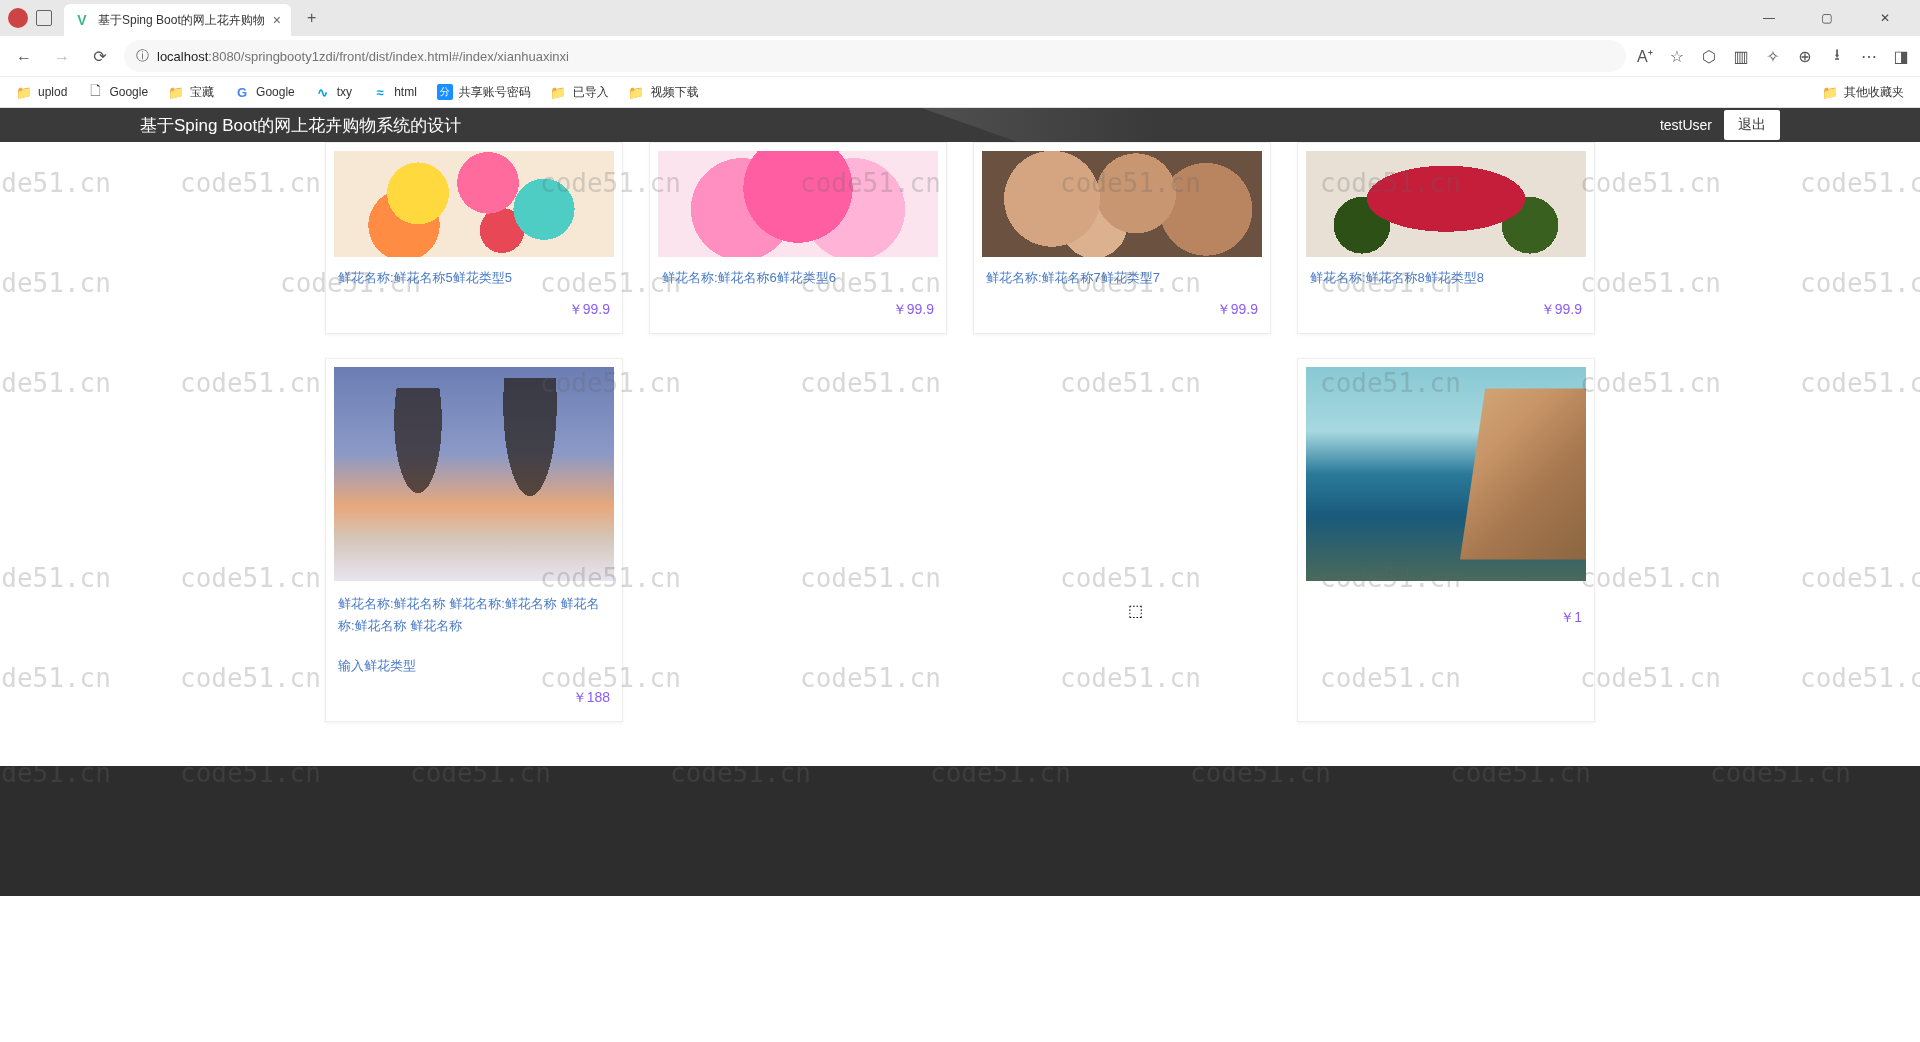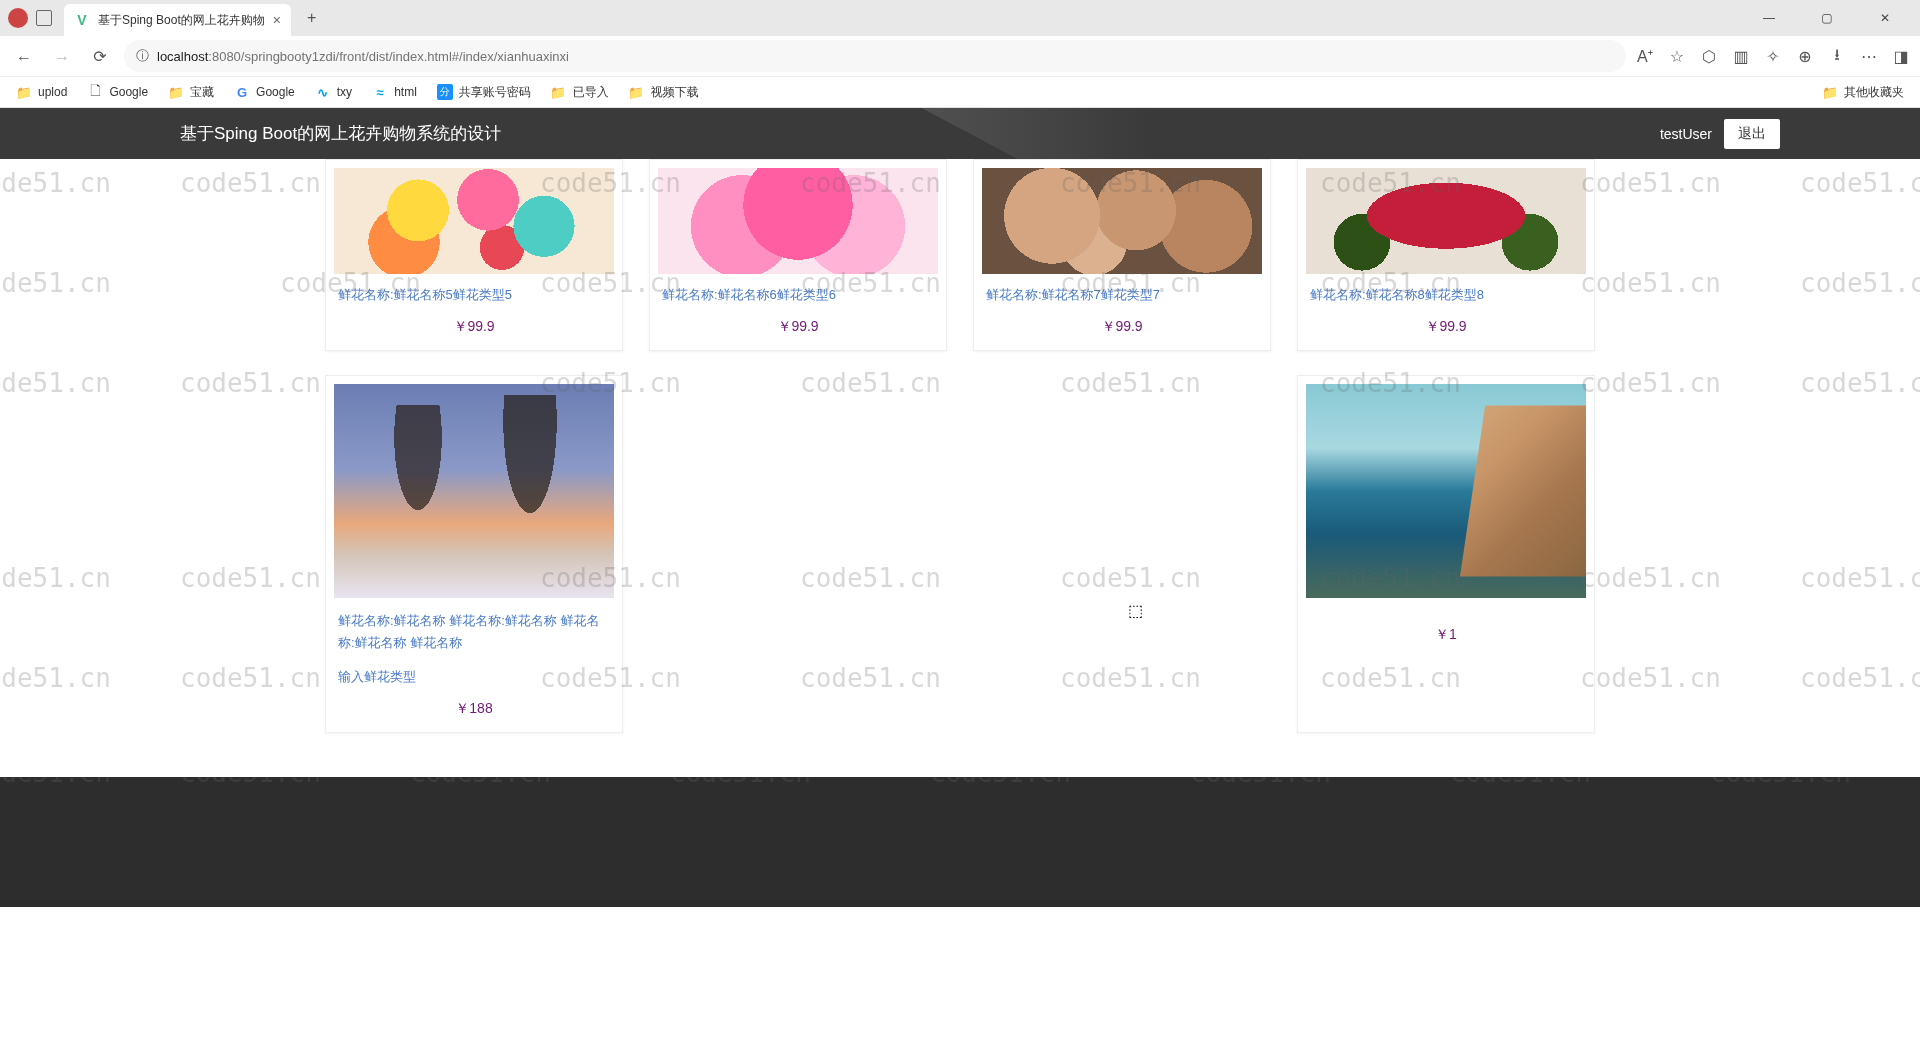--- a/index.html
+++ b/index.html
@@ -231,25 +231,24 @@
   color: #d32f2f;
   font-family: "SimSun", serif;
   font-weight: 500;
   white-space: nowrap;
   z-index: 10;
   pointer-events: none;
 }
 
 
 .site-header {
-  height: 51px;
+  height: 34px;
   background: linear-gradient(to right, #505050 0%, #505050 48%, transparent 60%);
   background-color: #3a3a3a;
   position: relative;
-  padding-left: 40px;
 }
 
 .site-header::before {
   content: "";
   position: absolute;
   left: 0; right: 0; top: 0; bottom: 0;
   background: #3a3a3a;
   clip-path: polygon(0 0, 48% 0, 53% 100%, 0 100%);
   z-index: 1;
 }
@@ -317,22 +316,22 @@
   display: flex;
   justify-content: flex-start;
   padding: 12px 4px 4px;
   font-size: 13px;
   color: #4a7bc8;
 }
 
 .product-meta a { color: #4a7bc8; text-decoration: none; }
 
 .product-price {
-  text-align: center;
-  color: #701a75;
+  text-align: right;
+  color: #8b5cf6;
   font-size: 14px;
   padding: 10px 4px 6px;
 }
 
 
 .img-paper-flowers { background: radial-gradient(circle at 30% 40%, #ffd93d 0 15%, transparent 15%), radial-gradient(circle at 55% 30%, #ff6b9d 0 18%, transparent 18%), radial-gradient(circle at 75% 55%, #4ecdc4 0 14%, transparent 14%), radial-gradient(circle at 25% 70%, #ff8c42 0 16%, transparent 16%), radial-gradient(circle at 60% 75%, #e84855 0 12%, transparent 12%), #f6e8d5; }
 .img-pink-bouquet { background: radial-gradient(circle at 50% 35%, #ff5fa2 0 35%, transparent 35%), radial-gradient(circle at 30% 55%, #ff8fc0 0 25%, transparent 25%), radial-gradient(circle at 70% 55%, #ffb3d6 0 25%, transparent 25%), #fce4ef; }
 .img-roses-beige { background: radial-gradient(circle at 25% 45%, #d4a580 0 22%, transparent 22%), radial-gradient(circle at 55% 40%, #c89670 0 24%, transparent 24%), radial-gradient(circle at 80% 55%, #b88560 0 20%, transparent 20%), radial-gradient(circle at 40% 70%, #dcb190 0 18%, transparent 18%), #6a5140; }
 .img-red-roses { background: radial-gradient(ellipse at 50% 45%, #c41e3a 0 40%, transparent 40%), radial-gradient(circle at 20% 70%, #2d5016 0 12%, transparent 12%), radial-gradient(circle at 80% 70%, #3a6020 0 12%, transparent 12%), #e8e0d5; }
 .img-trees { background: linear-gradient(to bottom, #6b7db3 0%, #8a99c7 40%, #e8a87c 65%, #d4c5b8 80%, #e8e4f0 100%); position: relative; }
@@ -548,21 +547,21 @@
           <a href="#">鲜花名称:鲜花名称8</a>
           <a href="#">鲜花类型8</a>
         </div>
         <div class="product-price">￥99.9</div>
       </div>
     </div>
 
     <div class="product-grid row2">
       <div class="product-card">
         <div class="product-image img-trees"></div>
-        <div class="product-meta" style="flex-direction:column;gap:6px">
+        <div class="product-meta" style="flex-direction:column;gap:12px">
           <a href="#" style="line-height:1.7">鲜花名称:鲜花名称 鲜花名称:鲜花名称 鲜花名称:鲜花名称 鲜花名称</a>
           <a href="#" style="margin-top:8px">输入鲜花类型</a>
         </div>
         <div class="product-price">￥188</div>
       </div>
       <div class="product-card blank-cell"></div>
       <div class="product-card blank-cell"></div>
       <div class="product-card">
         <div class="product-image img-coastal"></div>
         <div class="product-price" style="padding-top:28px">￥1</div>

